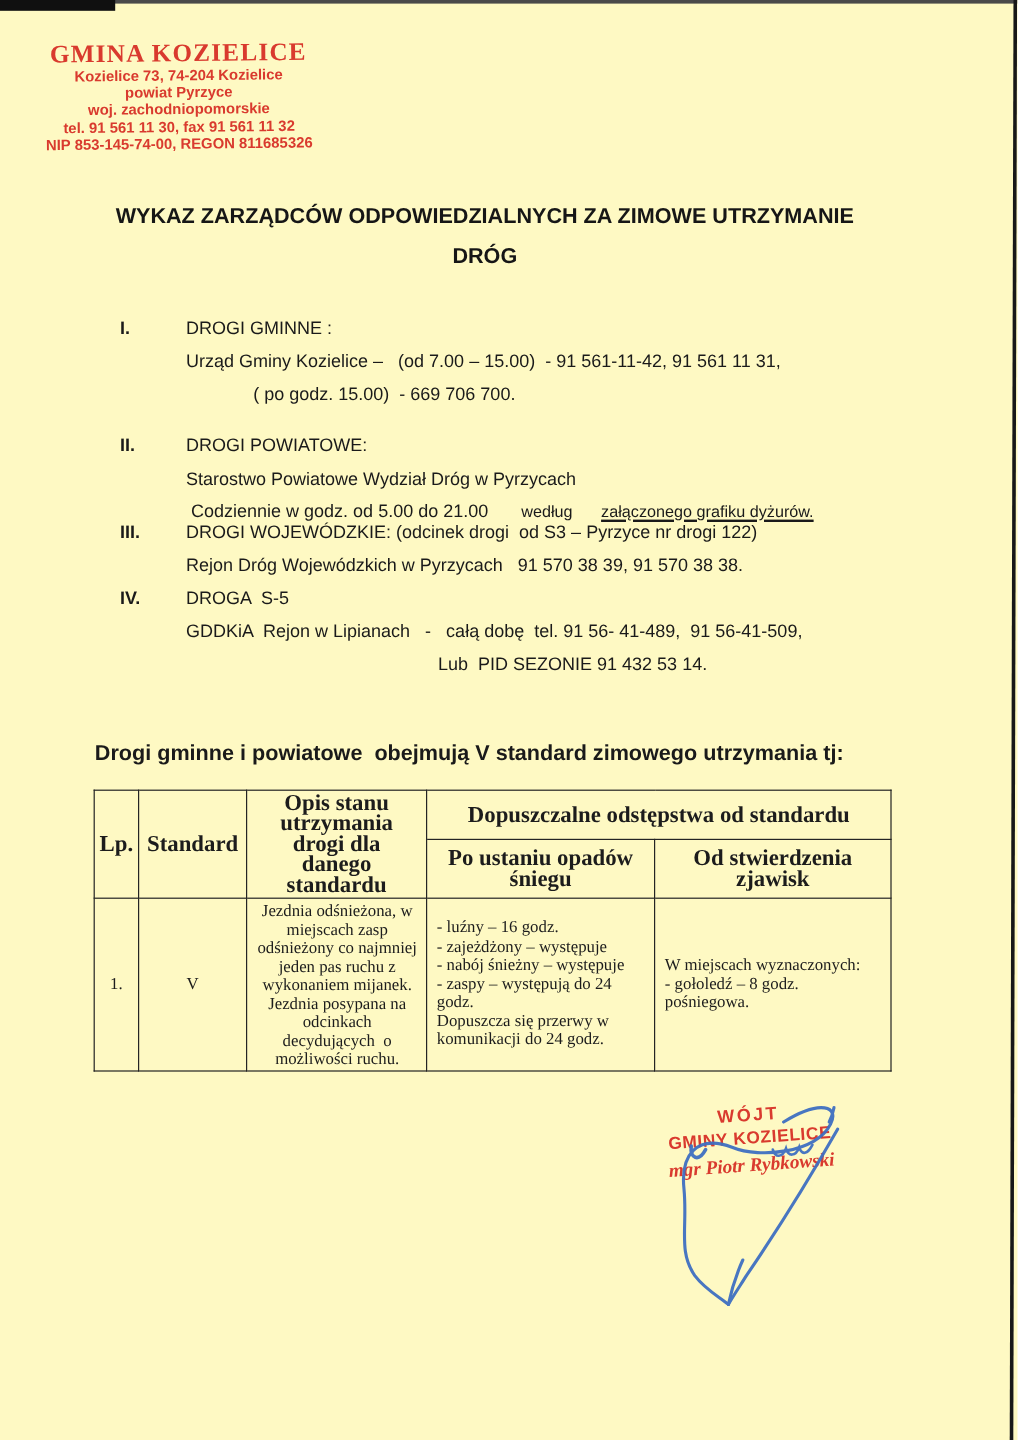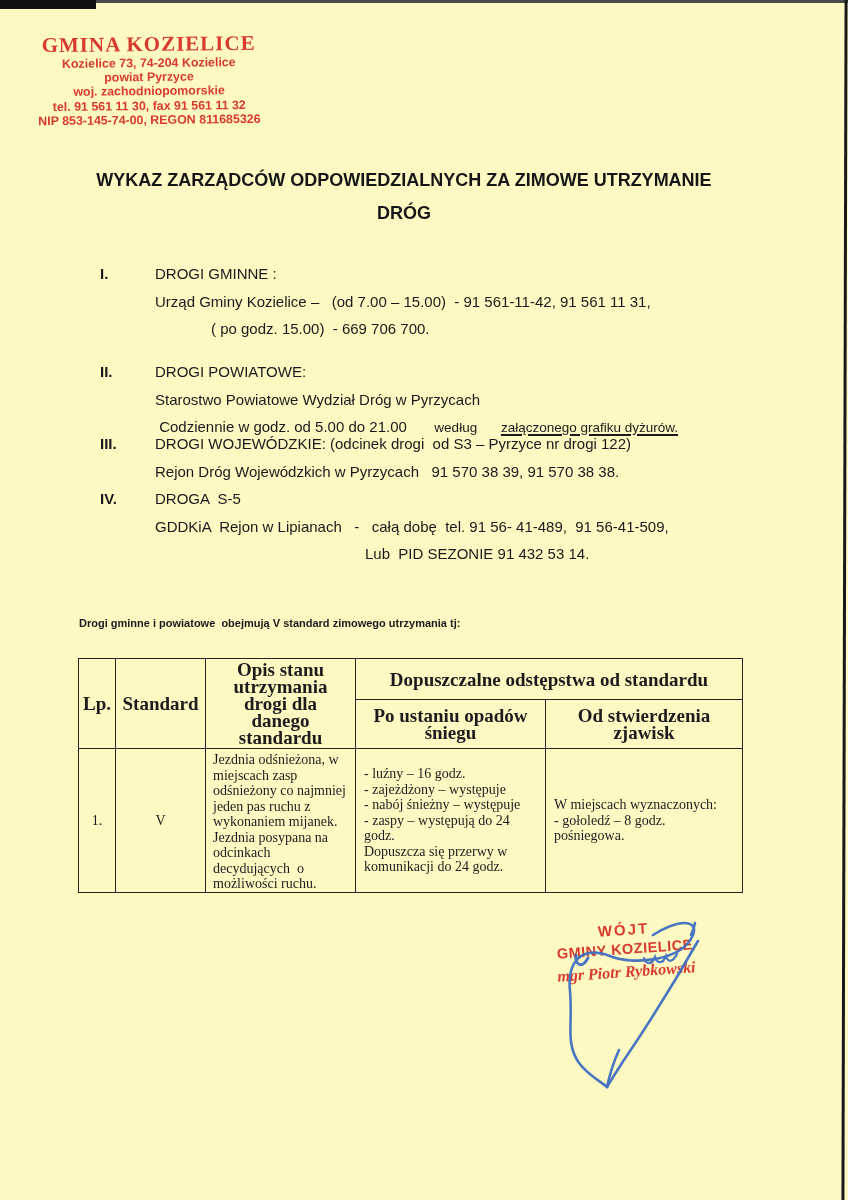--- a/index.html
+++ b/index.html
@@ -30,30 +30,30 @@
   .doc-title{position:absolute;left:80px;top:164px;width:648px;text-align:center;
     font-weight:bold;font-size:18px;line-height:33px;color:#161616;}
 
   
   .section{position:absolute;left:100px;width:700px;font-size:15px;line-height:27.5px;color:#1a1a1a;}
   .section .num{position:absolute;left:0;font-weight:bold;}
   .sec-body{margin-left:55px;}
   .small-bold{font-size:13.5px;padding-left:20px;}
 
   
-  .standard-par{position:absolute;left:79px;top:617px;font-size:11px;font-weight:bold;color:#1a1a1a;}
+  .standard-par{position:absolute;left:79px;top:617px;font-size:18px;font-weight:bold;color:#1a1a1a;}
 
   
   .std-table{position:absolute;left:78px;top:658px;border-collapse:collapse;table-layout:fixed;
     font-family:"Liberation Serif",serif;color:#1c1c1c;}
   .std-table th,.std-table td{border:1.5px solid #242424;overflow:hidden;}
   .std-table th{font-size:19px;font-weight:bold;text-align:center;vertical-align:middle;padding:2px 4px;line-height:17px;}
   .std-table td{font-size:14px;line-height:15.5px;}
   .td-center{text-align:center;vertical-align:middle;}
-  .td-opis{vertical-align:top;padding:3px 6px 0 7px;}
+  .td-opis{vertical-align:top;padding:3px 6px 0 7px;text-align:center;}
   .td-list{vertical-align:middle;padding:2px 8px;}
 
   
   .sig-stamp{position:absolute;left:545px;top:920px;width:160px;text-align:center;color:var(--red);
     transform:rotate(-4deg);}
   .sig-stamp .sg1{font-size:15px;font-weight:bold;letter-spacing:2px;line-height:20px;}
   .sig-stamp .sg2{font-size:14.5px;font-weight:bold;letter-spacing:0.5px;line-height:19px;white-space:nowrap;}
   .sig-stamp .sg3{font-family:"Liberation Serif",serif;font-style:italic;font-weight:bold;
     font-size:16px;line-height:22px;margin-top:2px;white-space:nowrap;}
   .sig-ink{position:absolute;left:532px;top:903px;}

